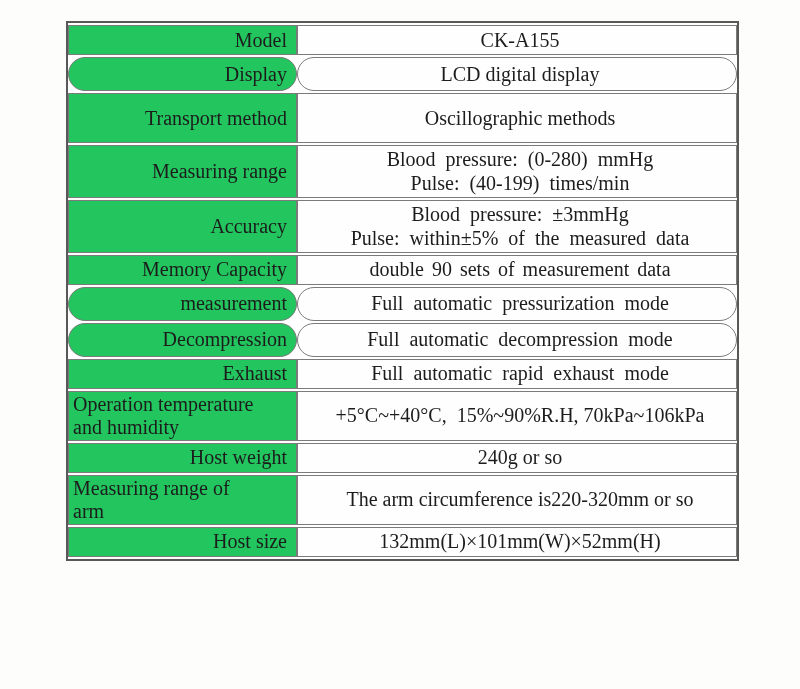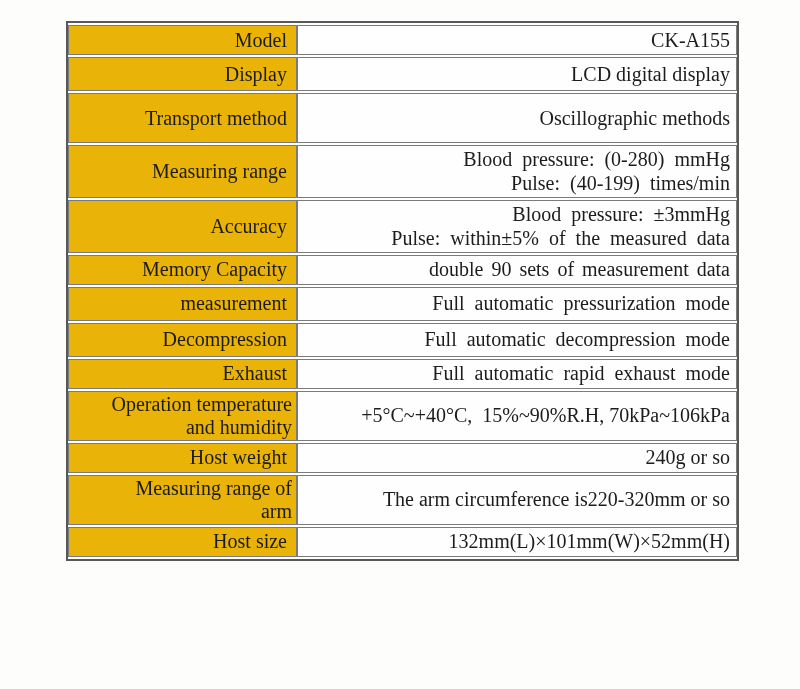--- a/index.html
+++ b/index.html
@@ -22,41 +22,41 @@
     border-spacing:0 2px;
     table-layout:fixed;
   }
   col.c-label{width:229px;}
   td{
     border:1px solid #7b7b7b;
     vertical-align:middle;
     overflow:hidden;
   }
   td.lbl{
-    background:#eab308;
+    background:#22c55e;
     text-align:right;
     font-size:20px;
     padding:1px 9px 1px 4px;
     line-height:1.15;
     white-space:pre-wrap;
   }
   td.lbl.center{
-    text-align:right;
+    text-align:left;
     padding:1px 4px;
   }
   td.val{
     background:#fefefe;
-    text-align:right;
+    text-align:center;
     font-size:20px;
     padding:1px 6px 1px 12px;
     line-height:1.22;
     white-space:pre-wrap;
   }
   tr.sm td{height:26px;}
-  tr.md td{height:30px;}
+  tr.md td{height:30px;border-radius:17px;}
   tr.lg td{height:46px;}
   .wsp{word-spacing:5px;}
   .wsp2{word-spacing:3px;}
 </style>
 </head>
 <body>
 
 <div class="sheet">
   <div class="spec-wrap">
     <table class="spec">

